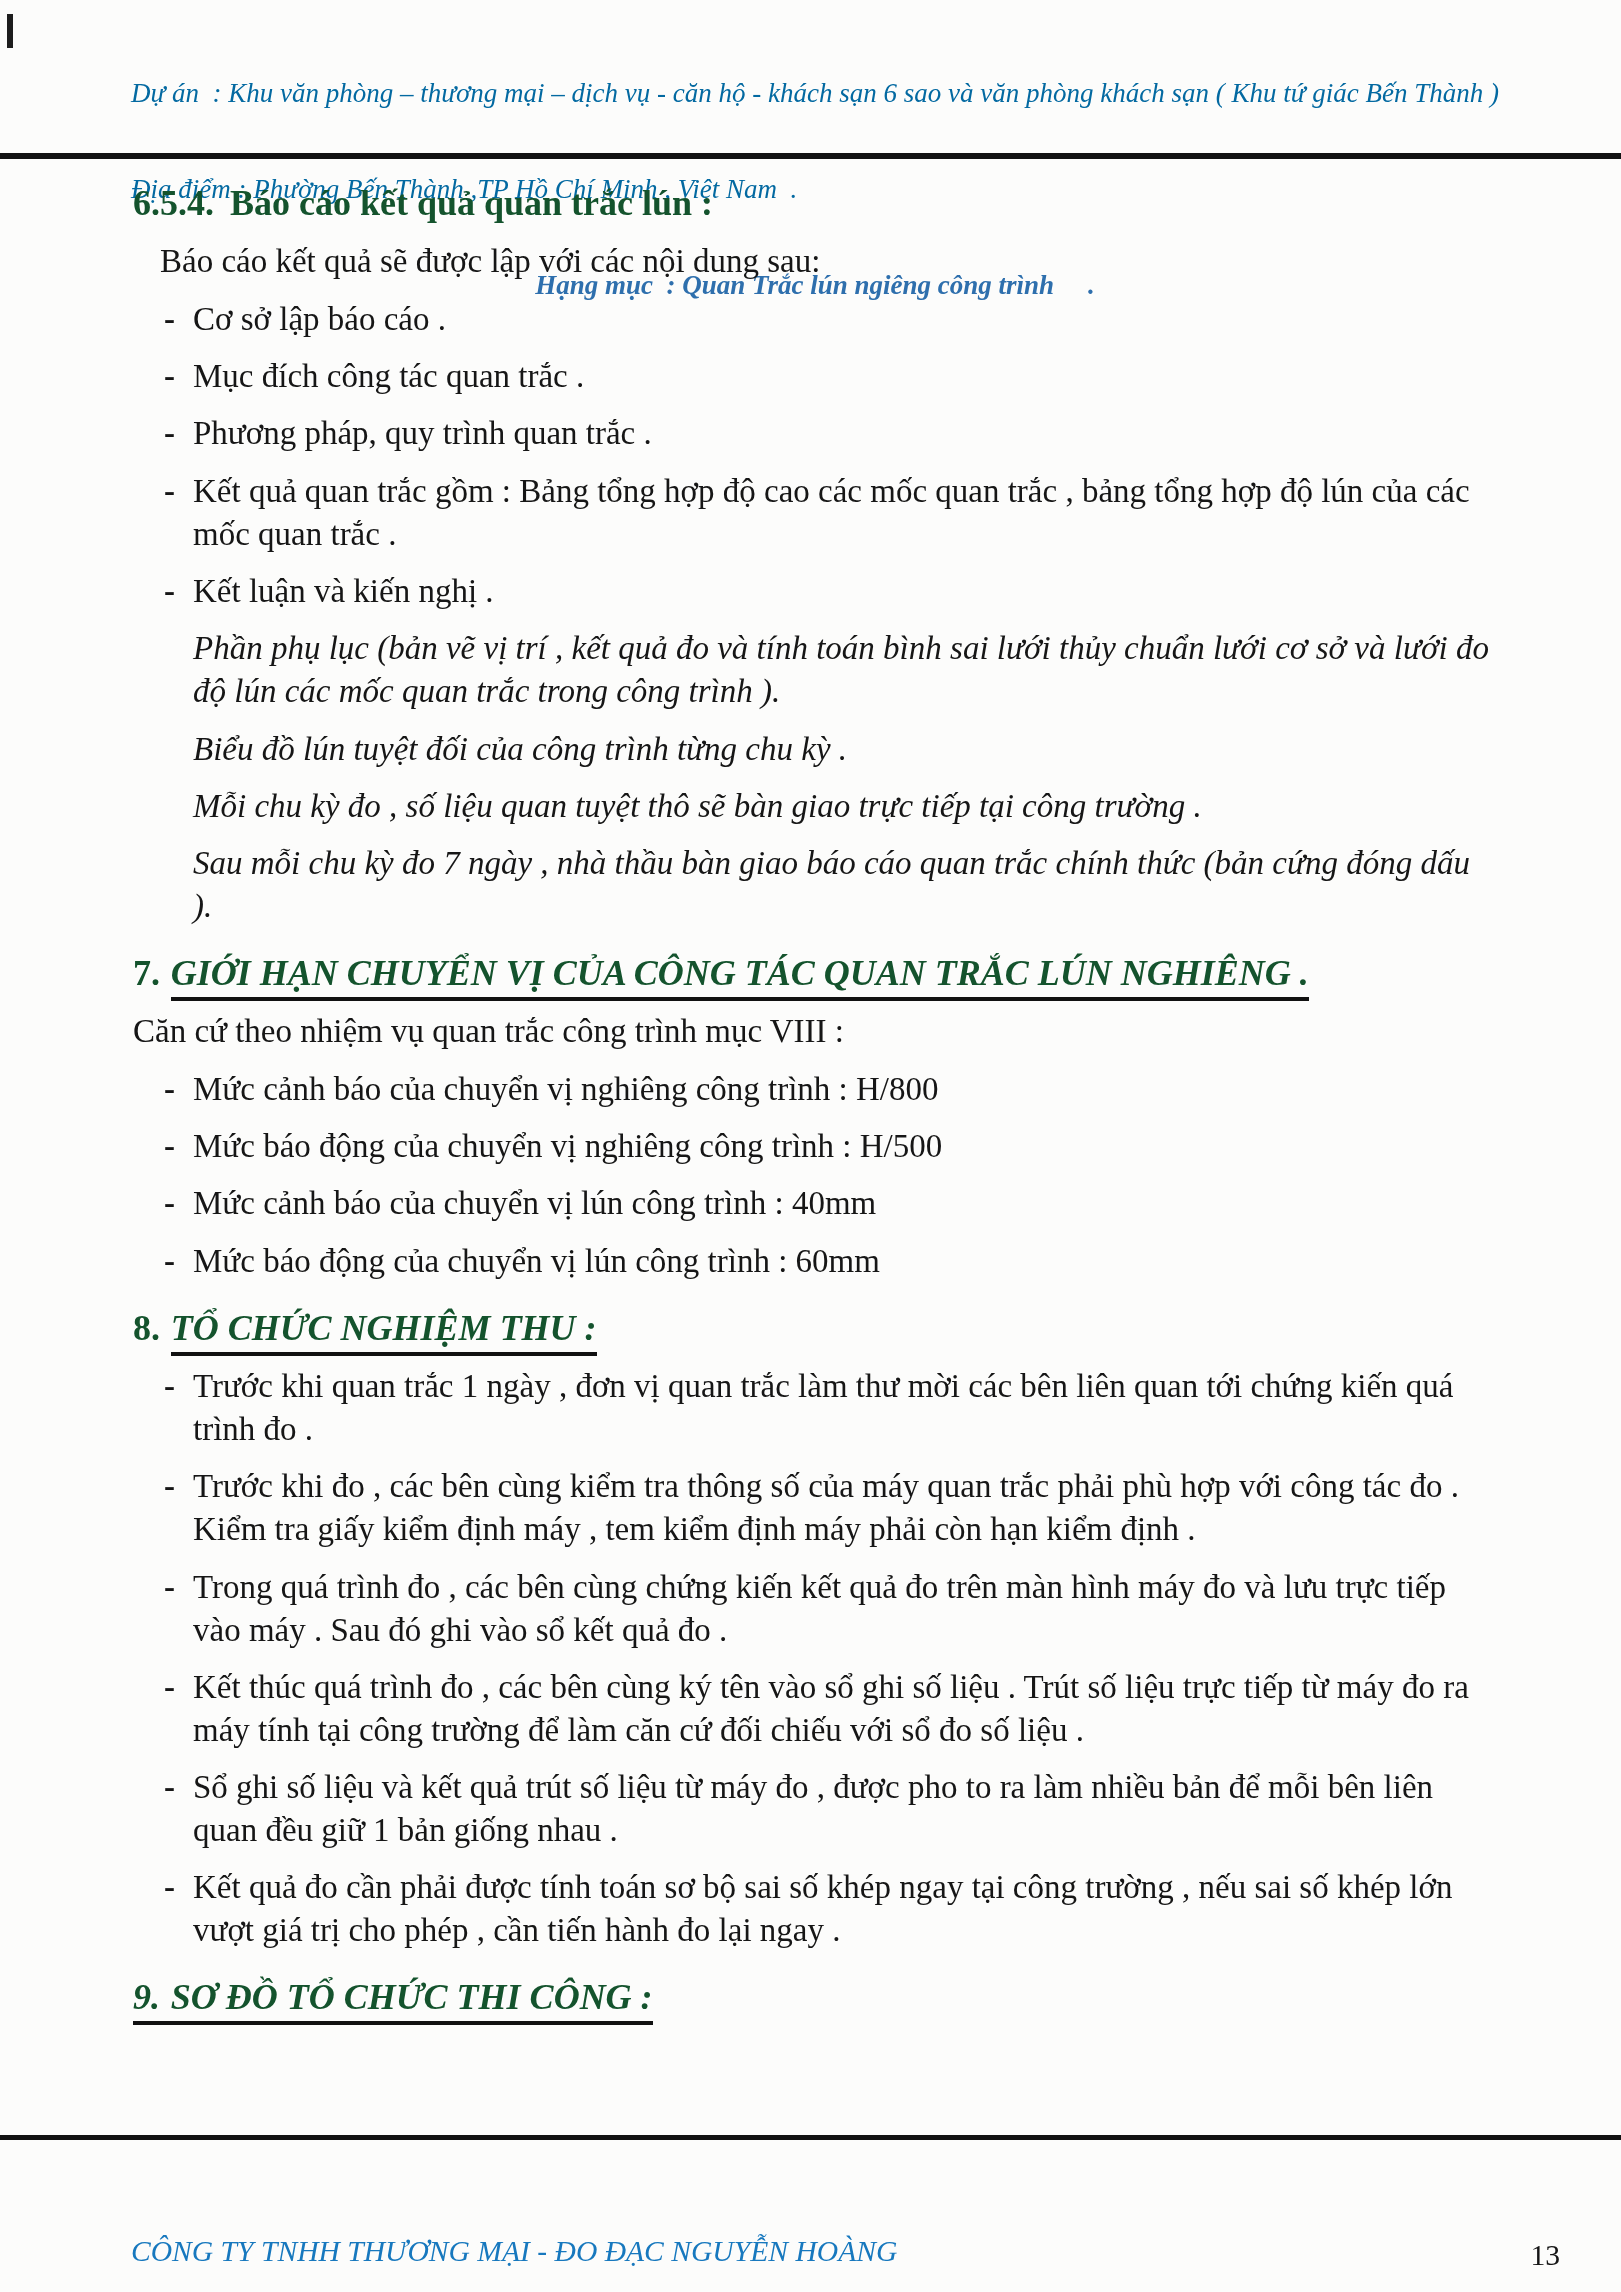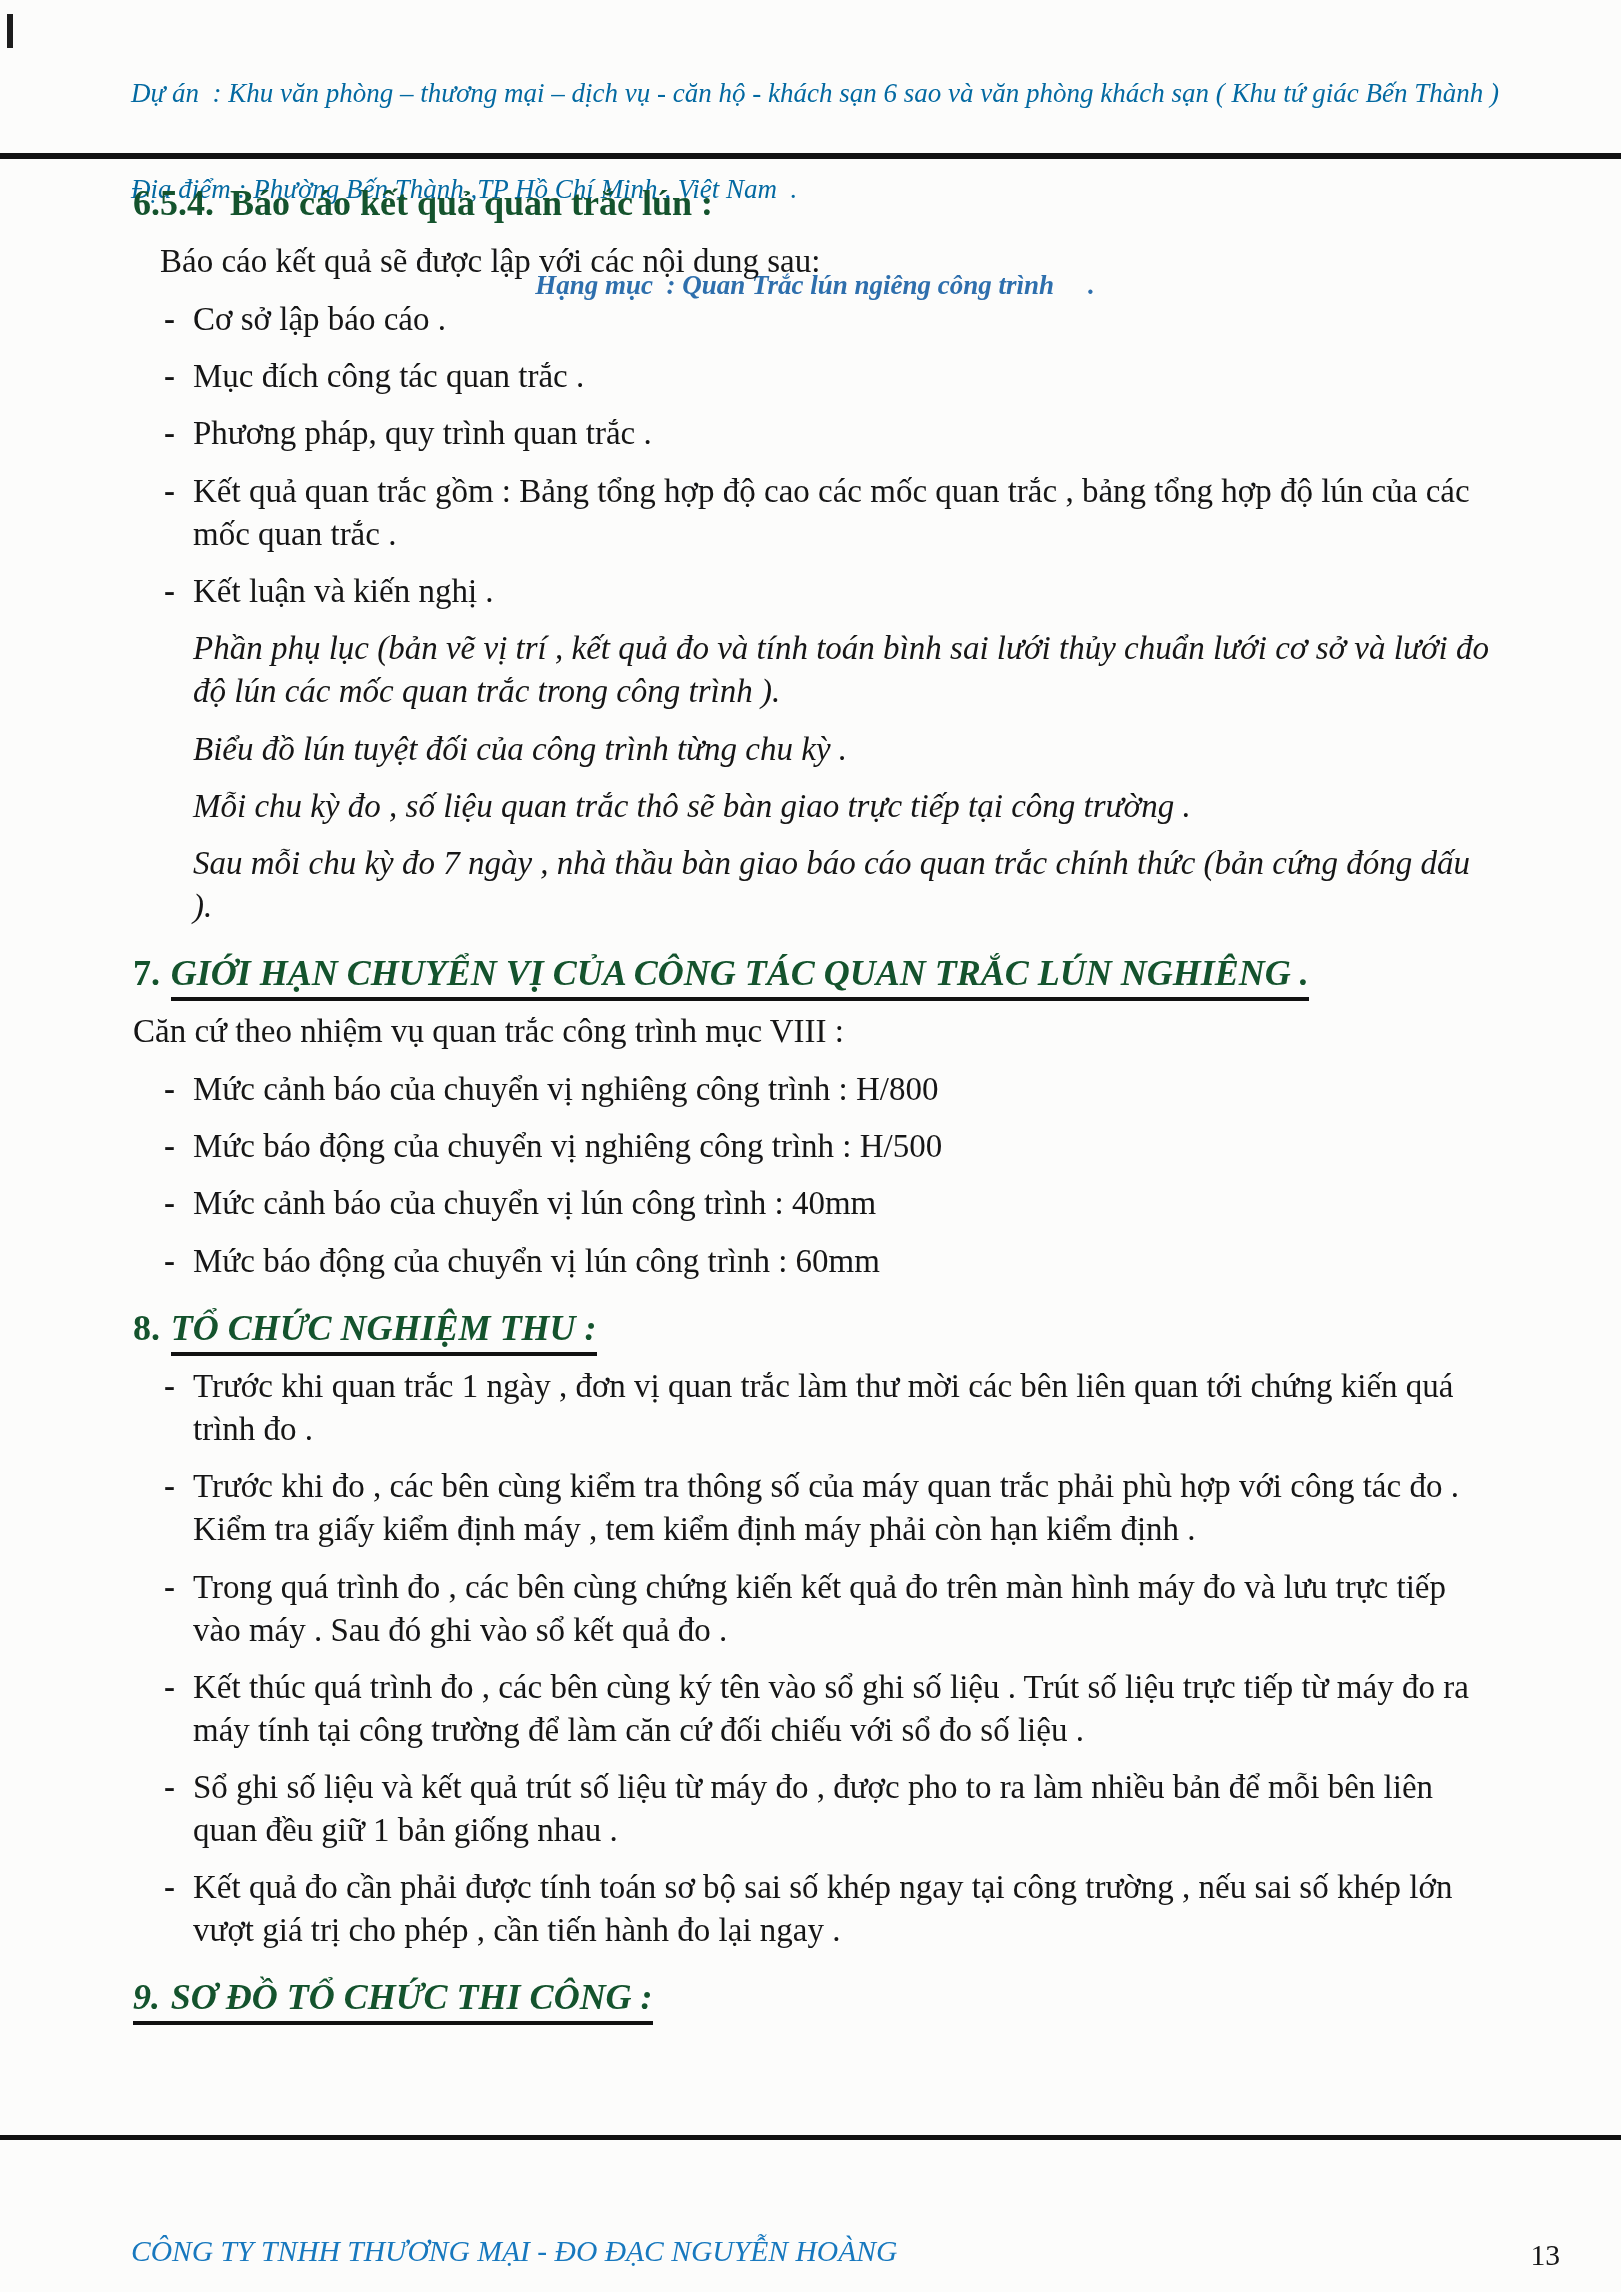--- a/index.html
+++ b/index.html
@@ -86,21 +86,21 @@
           <span class="btext">Kết quả quan trắc gồm : Bảng tổng hợp độ cao các mốc quan trắc , bảng tổng hợp độ lún của các mốc quan trắc .</span>
         </li>
       <li>
           <span class="dash">-</span>
           <span class="btext">Kết luận và kiến nghị .</span>
         </li>
     </ul>
 
     <p class="indented">Phần phụ lục (bản vẽ vị trí , kết quả đo và tính toán bình sai lưới thủy chuẩn lưới cơ sở và lưới đo độ lún các mốc quan trắc trong công trình ).</p>
     <p class="indented">Biểu đồ lún tuyệt đối của công trình từng chu kỳ .</p>
-    <p class="italic-note">Mỗi chu kỳ đo , số liệu quan trắc thô sẽ bàn giao trực tiếp tại công trường .</p>
+    <p class="italic-note">Mỗi chu kỳ đo , số liệu quan tuyệt thô sẽ bàn giao trực tiếp tại công trường .</p>
     <p class="italic-note">Sau mỗi chu kỳ đo 7 ngày , nhà thầu bàn giao báo cáo quan trắc chính thức (bản cứng đóng dấu ).</p>
 
     <h3 class="h-major"><span class="hnum-major">7.</span><span class="hunder">GIỚI HẠN CHUYỂN VỊ CỦA CÔNG TÁC QUAN TRẮC LÚN NGHIÊNG .</span></h3>
 
     <p>Căn cứ theo nhiệm vụ quan trắc công trình mục VIII :</p>
 
     <ul class="blist">
       <li>
           <span class="dash">-</span>
           <span class="btext">Mức cảnh báo của chuyển vị nghiêng công trình : H/800</span>

